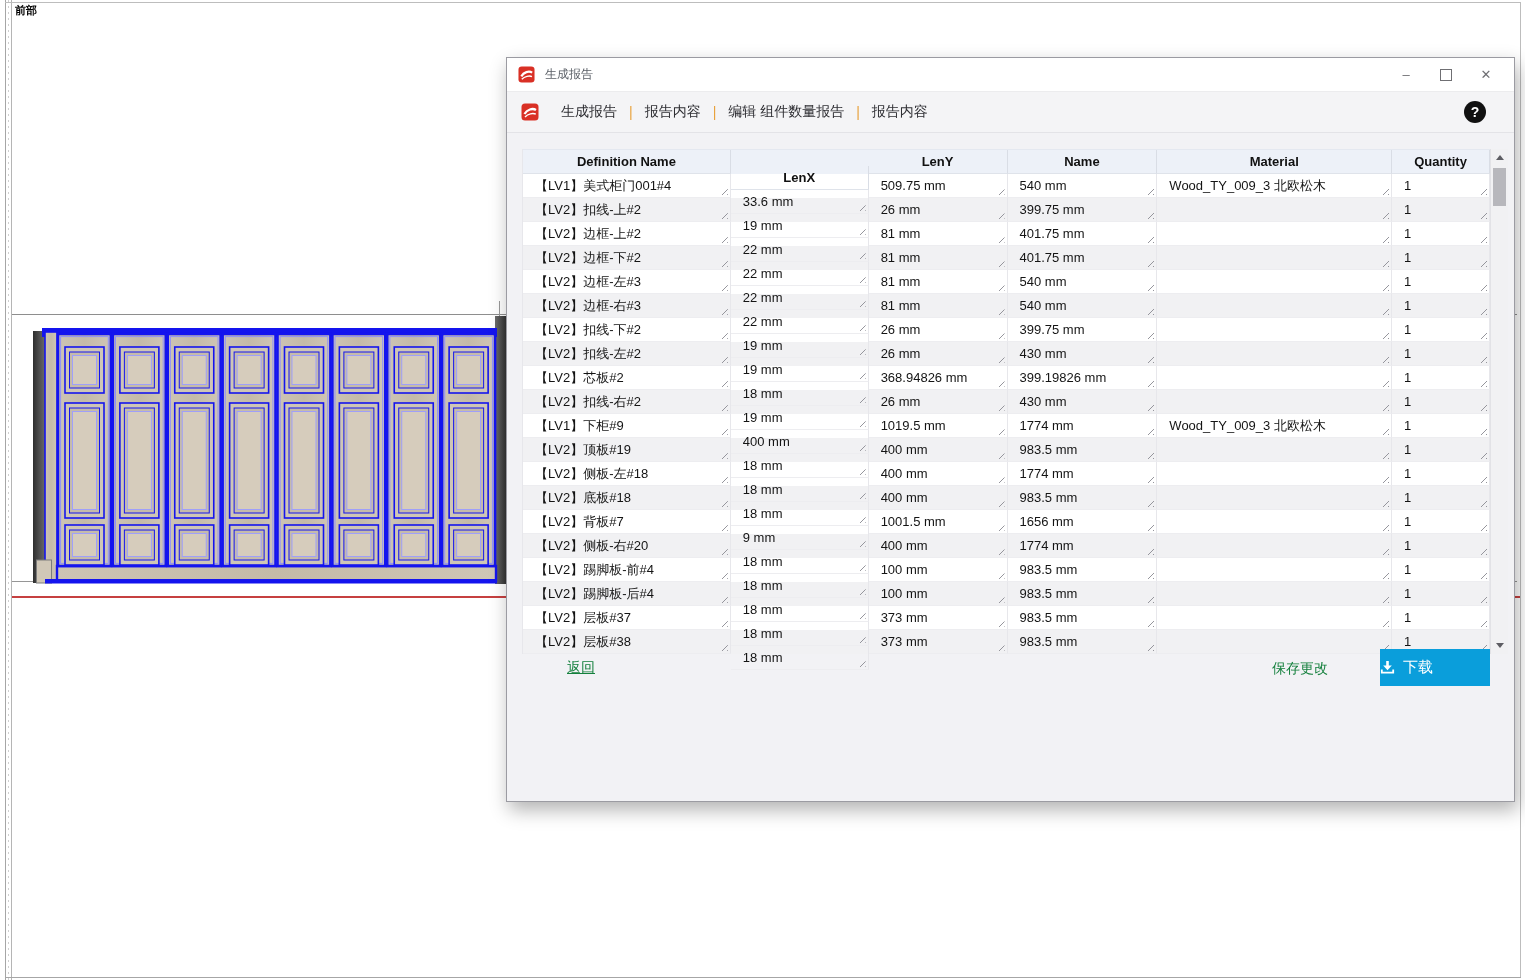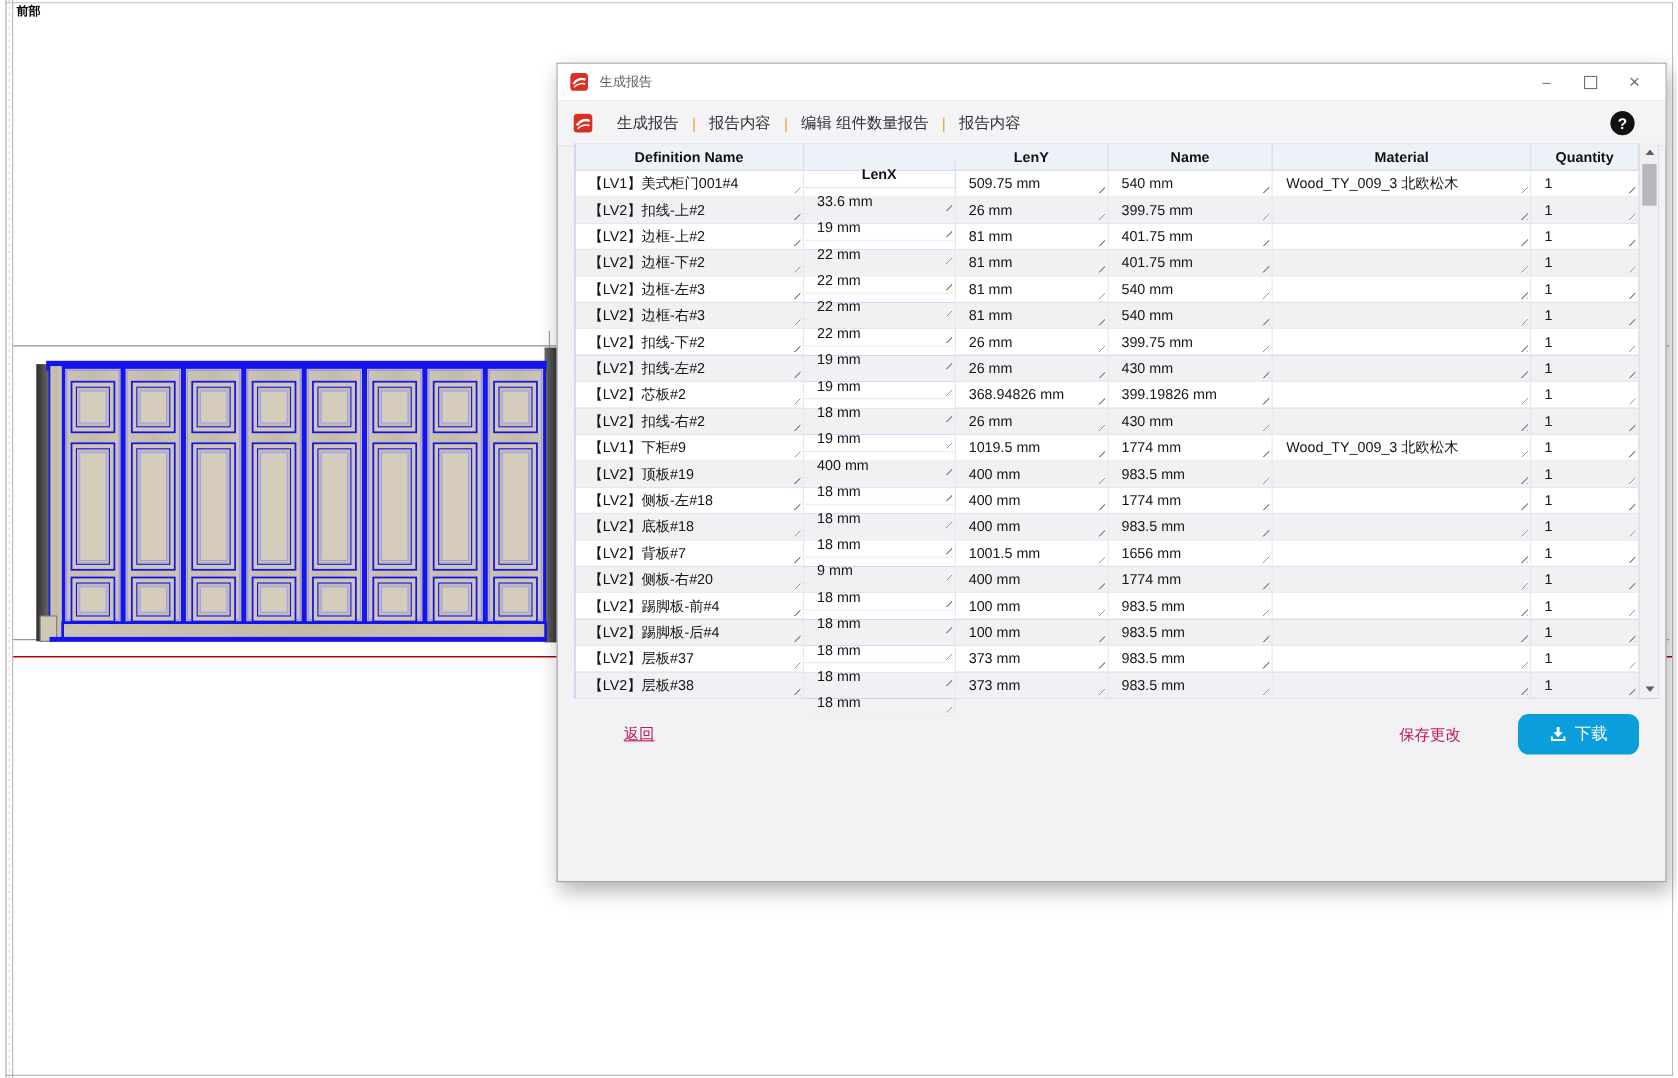--- a/index.html
+++ b/index.html
@@ -24,21 +24,21 @@
            display:flex;align-items:center;}
   .menubar .logo{margin-left:14px;width:18px;height:18px;flex:0 0 auto;}
   .menu-items{display:flex;align-items:center;margin-left:20px;font-size:14px;color:#2e2e33;}
   .menu-item{padding:0 2px;cursor:pointer;}
   .menu-sep{color:#e8a23d;margin:0 10px;font-size:14px;}
   .help{margin-left:auto;margin-right:28px;width:22px;height:22px;border-radius:50%;
         background:#111;color:#fff;font-weight:bold;font-size:14px;
         display:flex;align-items:center;justify-content:center;cursor:pointer;}
 
   
-  .grid{position:absolute;left:15px;top:72px;width:986px;height:505px;background:#8b5cf6;}
+  .grid{position:absolute;left:15px;top:91px;width:986px;height:505px;background:#a3a3a3;}
   .grid-inner{position:absolute;left:0;top:0;width:968px;height:505px;
               border-left:1px solid #e7e7eb;box-sizing:border-box;}
   .hrow{display:flex;height:24px;background:#edf1f8;border-top:1px solid #e4e8f0;}
   .hcell{box-sizing:border-box;height:24px;line-height:23px;text-align:center;
          font-size:13px;font-weight:bold;color:#111;
          border-right:1px solid #d9dde5;border-bottom:1px solid #dfe3ea;overflow:hidden;}
   .row{display:flex;height:24px;}
   .row:nth-child(odd){background:#fff;}
   .row:nth-child(even){background:#f1f1f3;}
   .cell{position:relative;box-sizing:border-box;height:24px;line-height:23px;
@@ -55,26 +55,26 @@
            border-left:1px solid #e2e2e6;box-sizing:border-box;}
   .sbtn{position:absolute;left:0;width:17px;height:17px;display:flex;
         align-items:center;justify-content:center;}
   .tri-up{width:0;height:0;border-left:4px solid transparent;border-right:4px solid transparent;
           border-bottom:5px solid #5d5d63;}
   .tri-dn{width:0;height:0;border-left:4px solid transparent;border-right:4px solid transparent;
           border-top:5px solid #5d5d63;}
   .sthumb{position:absolute;left:2px;width:13px;top:19px;height:38px;background:#b7b7bc;}
 
   
-  .link{position:absolute;font-size:14px;color:#be185d;cursor:pointer;}
+  .link{position:absolute;font-size:14px;color:#15803d;cursor:pointer;}
   .back-link{left:60px;top:601px;text-decoration:underline;}
   .save-link{left:765px;top:602px;}
   .dl-btn{position:absolute;left:873px;top:591px;width:110px;height:37px;
-          background:#0a9edb;border-radius:10px;color:#fff;font-size:15px;
-          display:flex;align-items:center;justify-content:center;gap:8px;cursor:pointer;}
+          background:#0a9edb;border-radius:0;color:#fff;font-size:15px;
+          display:flex;align-items:center;gap:8px;cursor:pointer;}
 </style>
 </head>
 <body>
 
 <div class="page">
 
   <svg width="1525" height="980" style="position:absolute;left:0;top:0;" viewBox="0 0 1525 980">
     <defs>
       <linearGradient id="sideL" x1="0" y1="0" x2="1" y2="0">
         <stop offset="0" stop-color="#2e2e2e"></stop>

